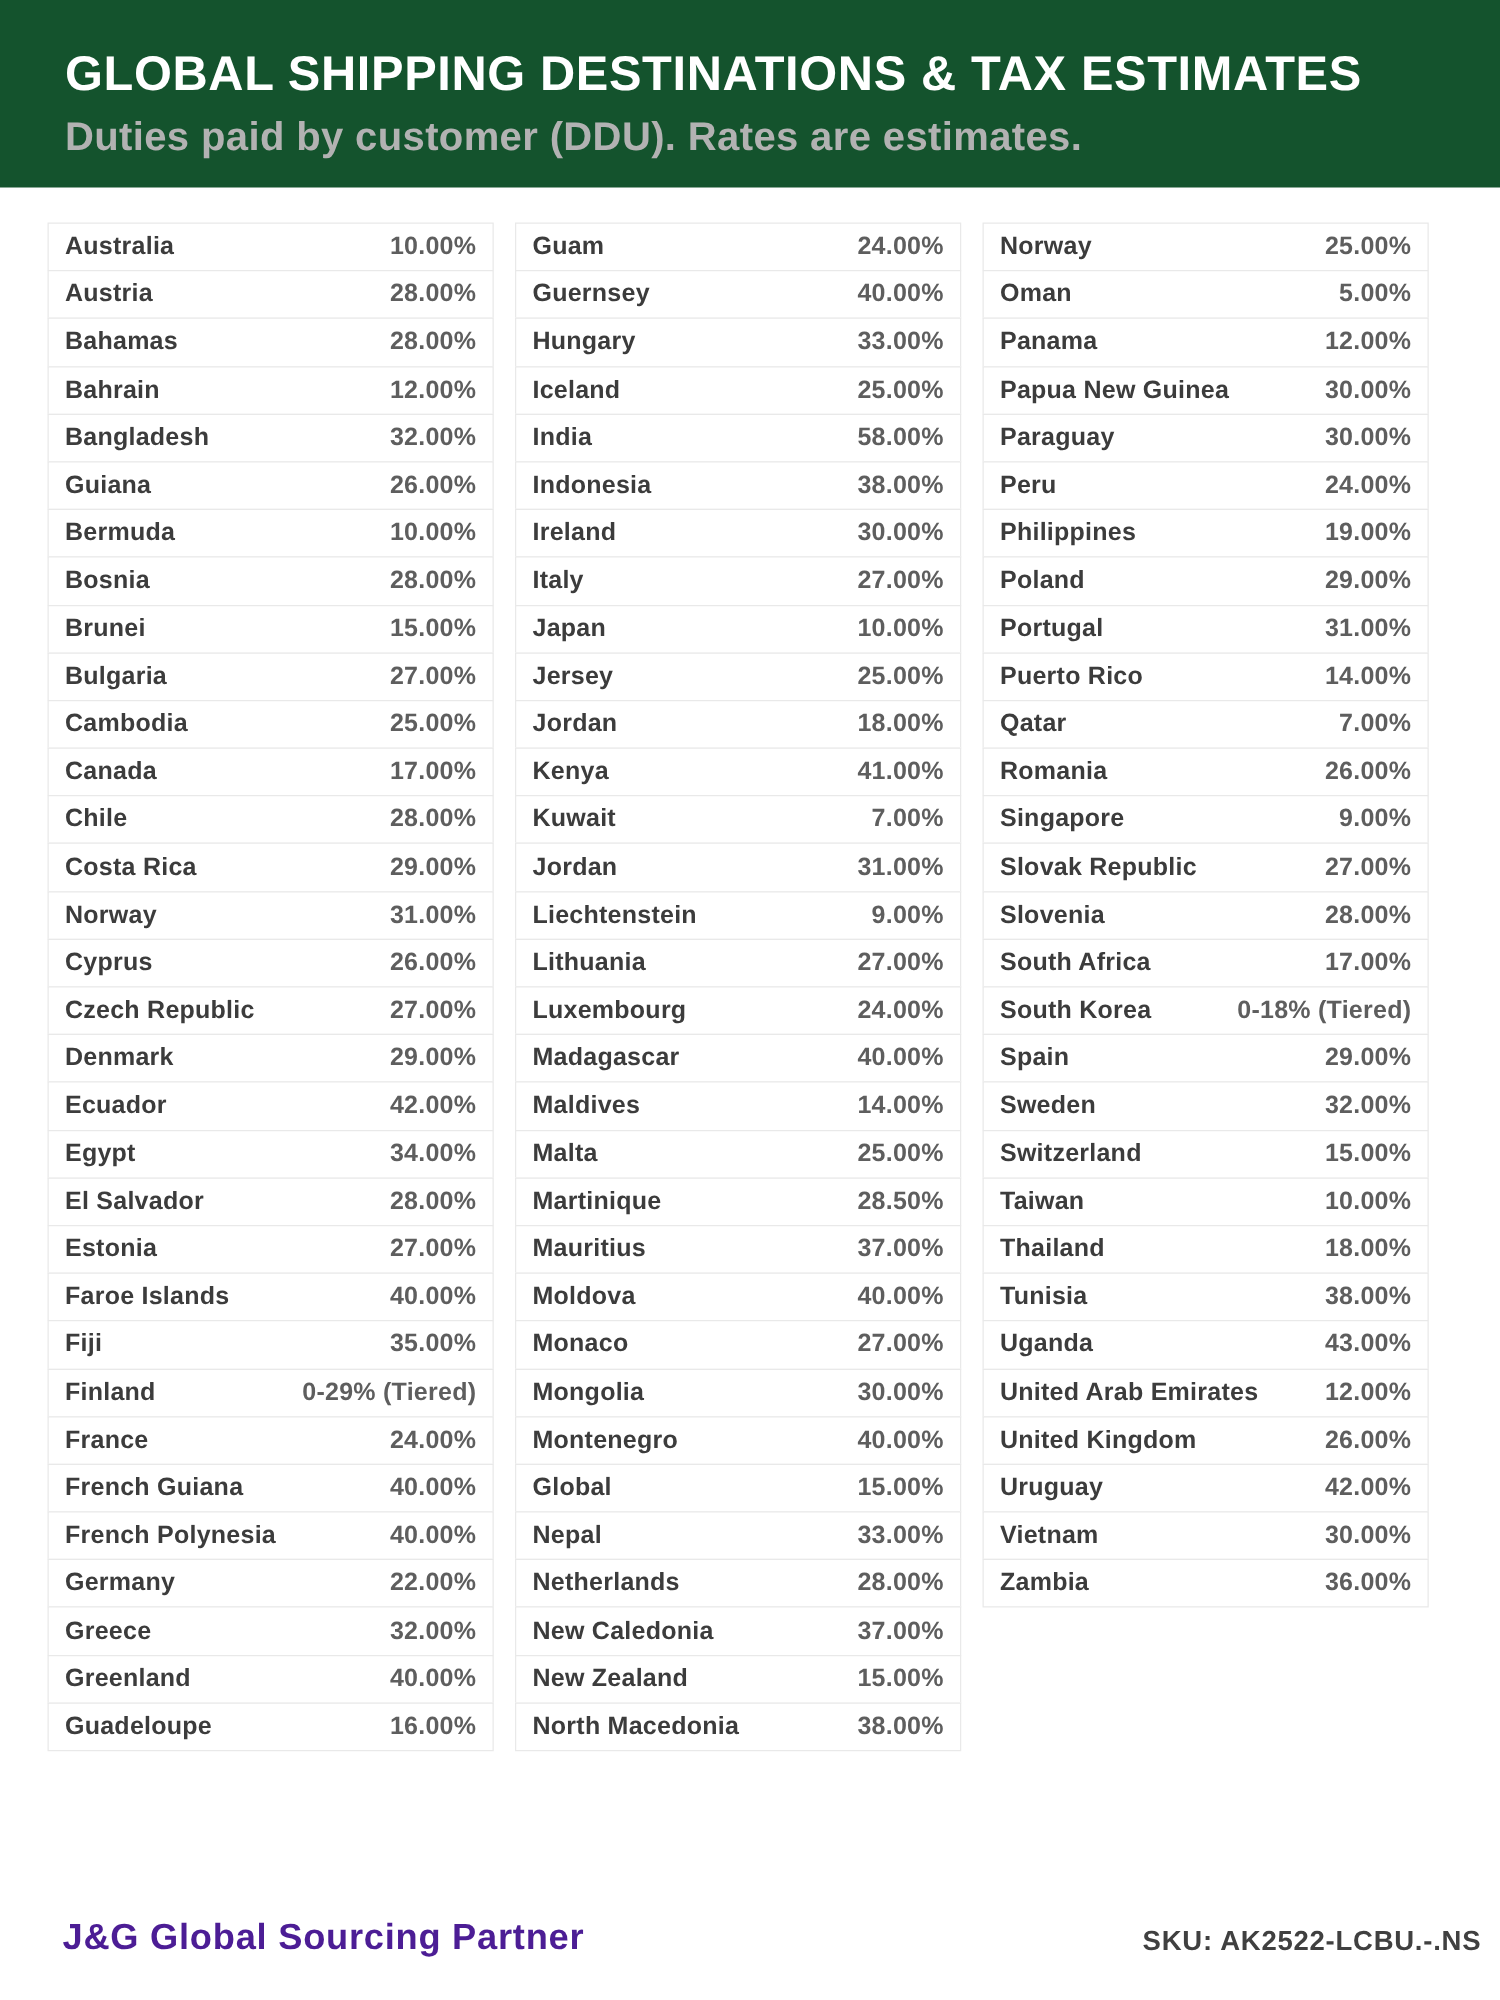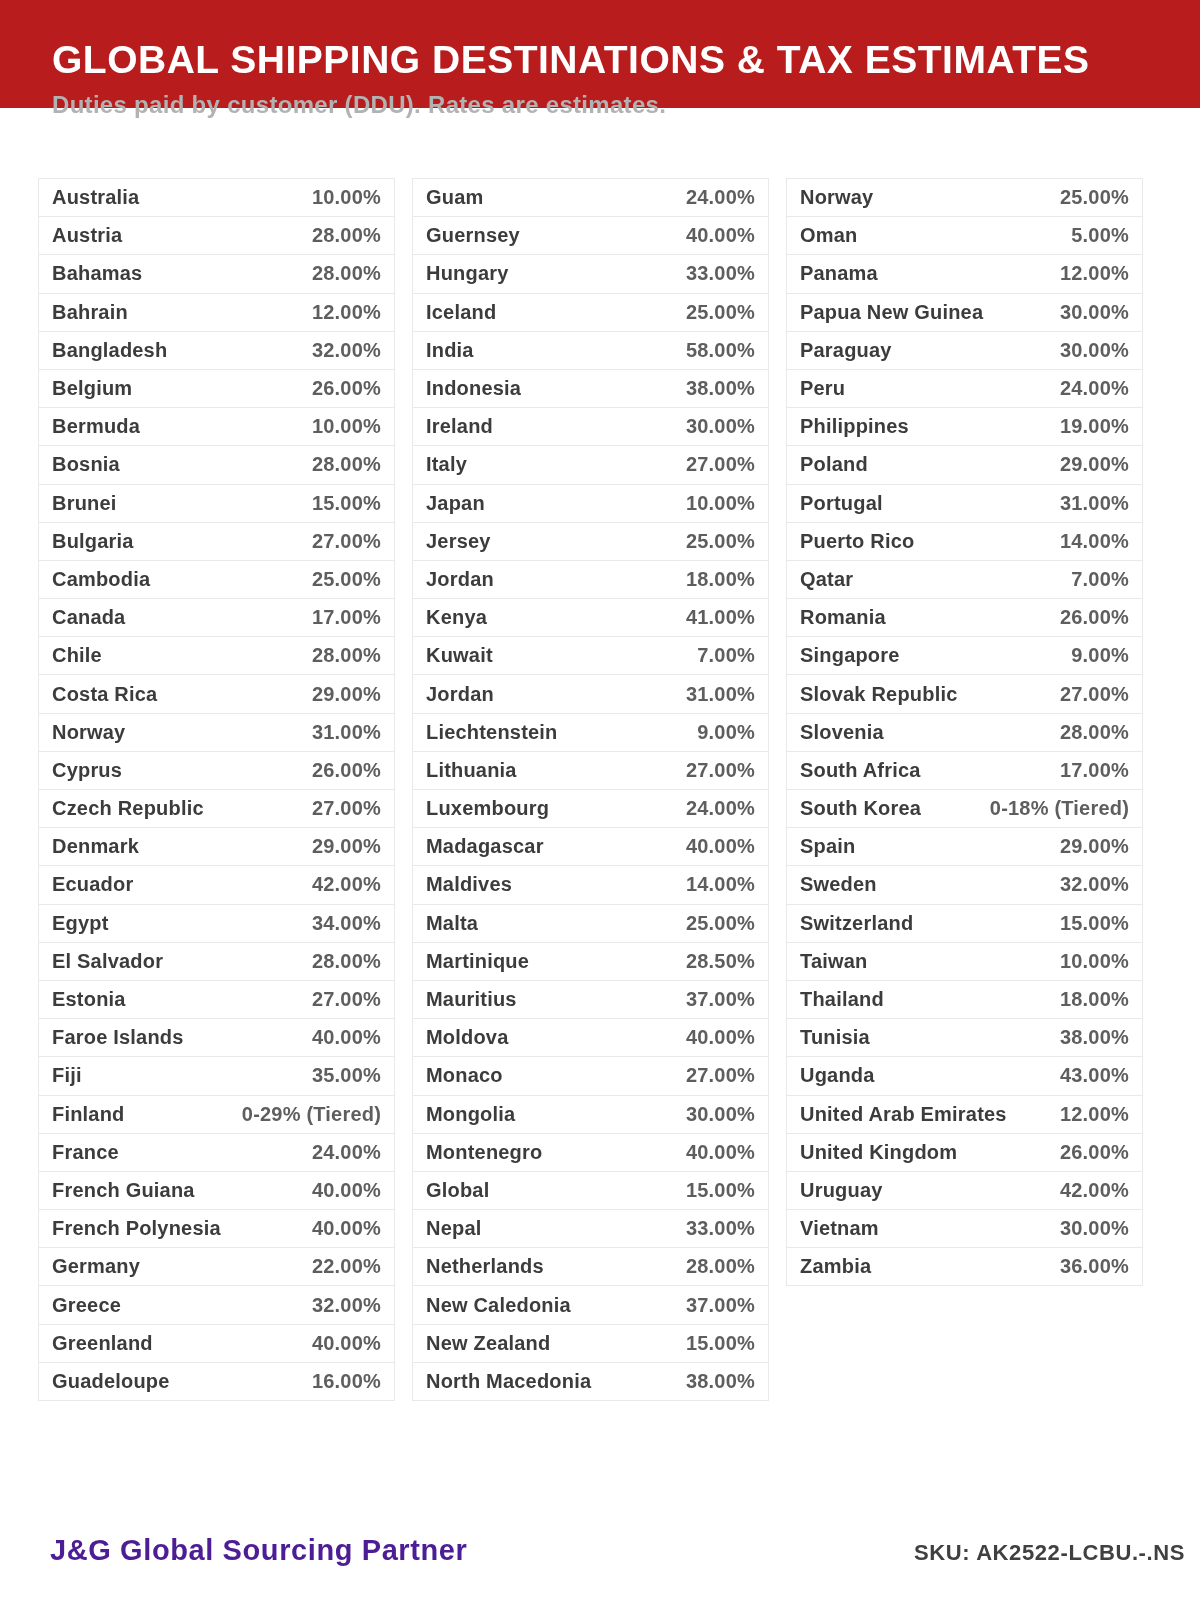--- a/index.html
+++ b/index.html
@@ -9,34 +9,34 @@
     height: 1600px;
     background: #ffffff;
     font-family: "Liberation Sans", sans-serif;
     position: relative;
     overflow: hidden;
   }
   .header {
     position: absolute;
     top: 0; left: 0;
     width: 1200px;
-    height: 108px;
-    background: #b91c1c;
+    height: 150px;
+    background: #14532d;
     padding: 38px 40px 0 52px;
   }
   .header-title {
     color: #ffffff;
     font-size: 39px;
     font-weight: bold;
     letter-spacing: 0.5px;
     white-space: nowrap;
   }
   .header-subtitle {
     color: #b2b2b2;
-    font-size: 24px;
+    font-size: 32px;
     font-weight: bold;
     margin-top: 9px;
     letter-spacing: 0.3px;
   }
   .grid {
     position: absolute;
     top: 178px;
     left: 38px;
     width: 1124px;
     display: grid;
@@ -113,21 +113,21 @@
       </div>
       <div class="row">
         <span class="country">Bahrain</span>
         <span class="rate">12.00%</span>
       </div>
       <div class="row">
         <span class="country">Bangladesh</span>
         <span class="rate">32.00%</span>
       </div>
       <div class="row">
-        <span class="country">Belgium</span>
+        <span class="country">Guiana</span>
         <span class="rate">26.00%</span>
       </div>
       <div class="row">
         <span class="country">Bermuda</span>
         <span class="rate">10.00%</span>
       </div>
       <div class="row">
         <span class="country">Bosnia</span>
         <span class="rate">28.00%</span>
       </div>

